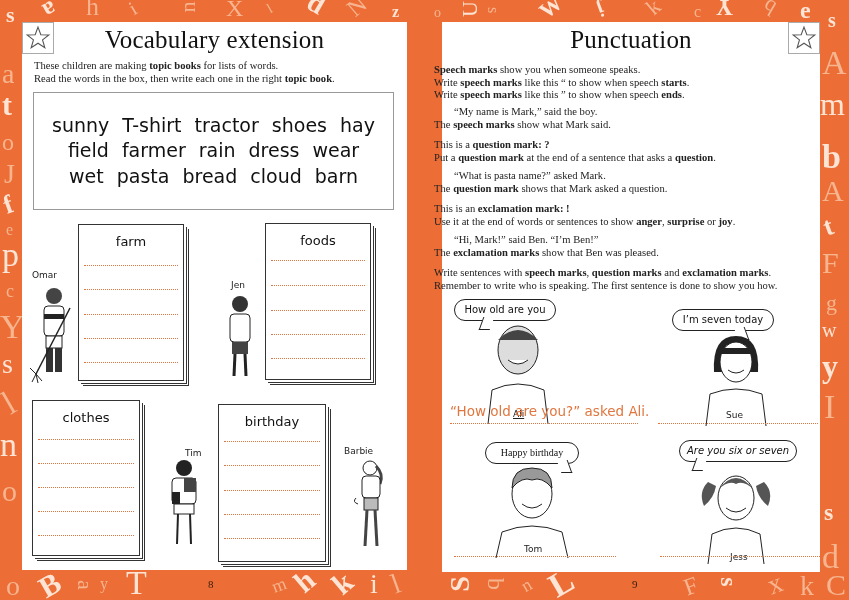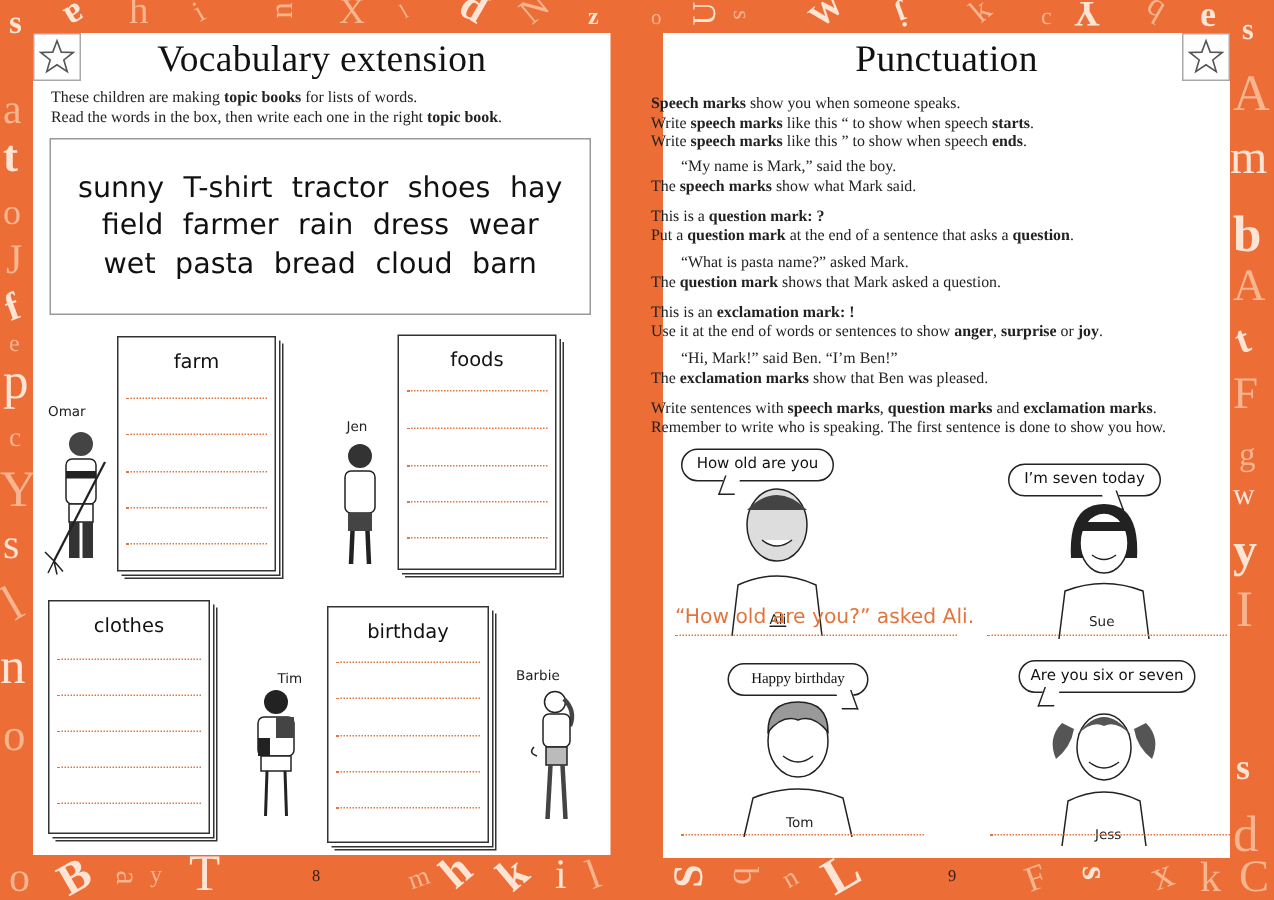--- a/index.html
+++ b/index.html
@@ -294,21 +294,21 @@
   </div>
   <svg class="kid" style="left:50px;top:440px;" width="82" height="96" viewBox="0 0 82 96">
     <ellipse cx="40" cy="32" rx="20" ry="24" fill="#fff" stroke="#222"></ellipse>
     <path d="M20 26 Q20 6 40 6 Q60 6 60 26 Q50 14 40 18 Q30 14 20 26 Z" fill="#999" stroke="#222"></path>
     <path d="M30 42 Q40 50 50 42" stroke="#222" fill="#fff"></path>
     <path d="M4 96 L10 70 Q40 58 70 70 L76 96" fill="#fff" stroke="#222"></path>
   </svg>
   <span class="kname" style="left:82px;top:522px;">Tom</span>
   <div class="ansline" style="left:12px;top:534px;width:162px;"></div>
 
-  <div class="bubble" style="left:237px;top:418px;width:116px;">
+  <div class="bubble" style="left:237px;top:418px;width:116px;font-style:italic;">
     <span>Are you six or seven</span>
     <div class="tail" style="left:14px;"></div>
   </div>
   <svg class="kid" style="left:252px;top:440px;" width="84" height="102" viewBox="0 0 84 102">
     <path d="M14 20 Q4 30 10 44 Q20 36 22 24 Z" fill="#555"></path>
     <path d="M70 20 Q80 30 74 44 Q64 36 62 24 Z" fill="#555"></path>
     <ellipse cx="42" cy="36" rx="18" ry="22" fill="#fff" stroke="#222"></ellipse>
     <path d="M24 28 Q42 4 60 28 Q50 18 42 22 Q34 18 24 28 Z" fill="#555"></path>
     <path d="M32 46 Q42 54 52 46" stroke="#222" fill="#fff"></path>
     <path d="M14 102 L18 72 Q42 60 66 72 L70 102" fill="#fff" stroke="#222"></path>

